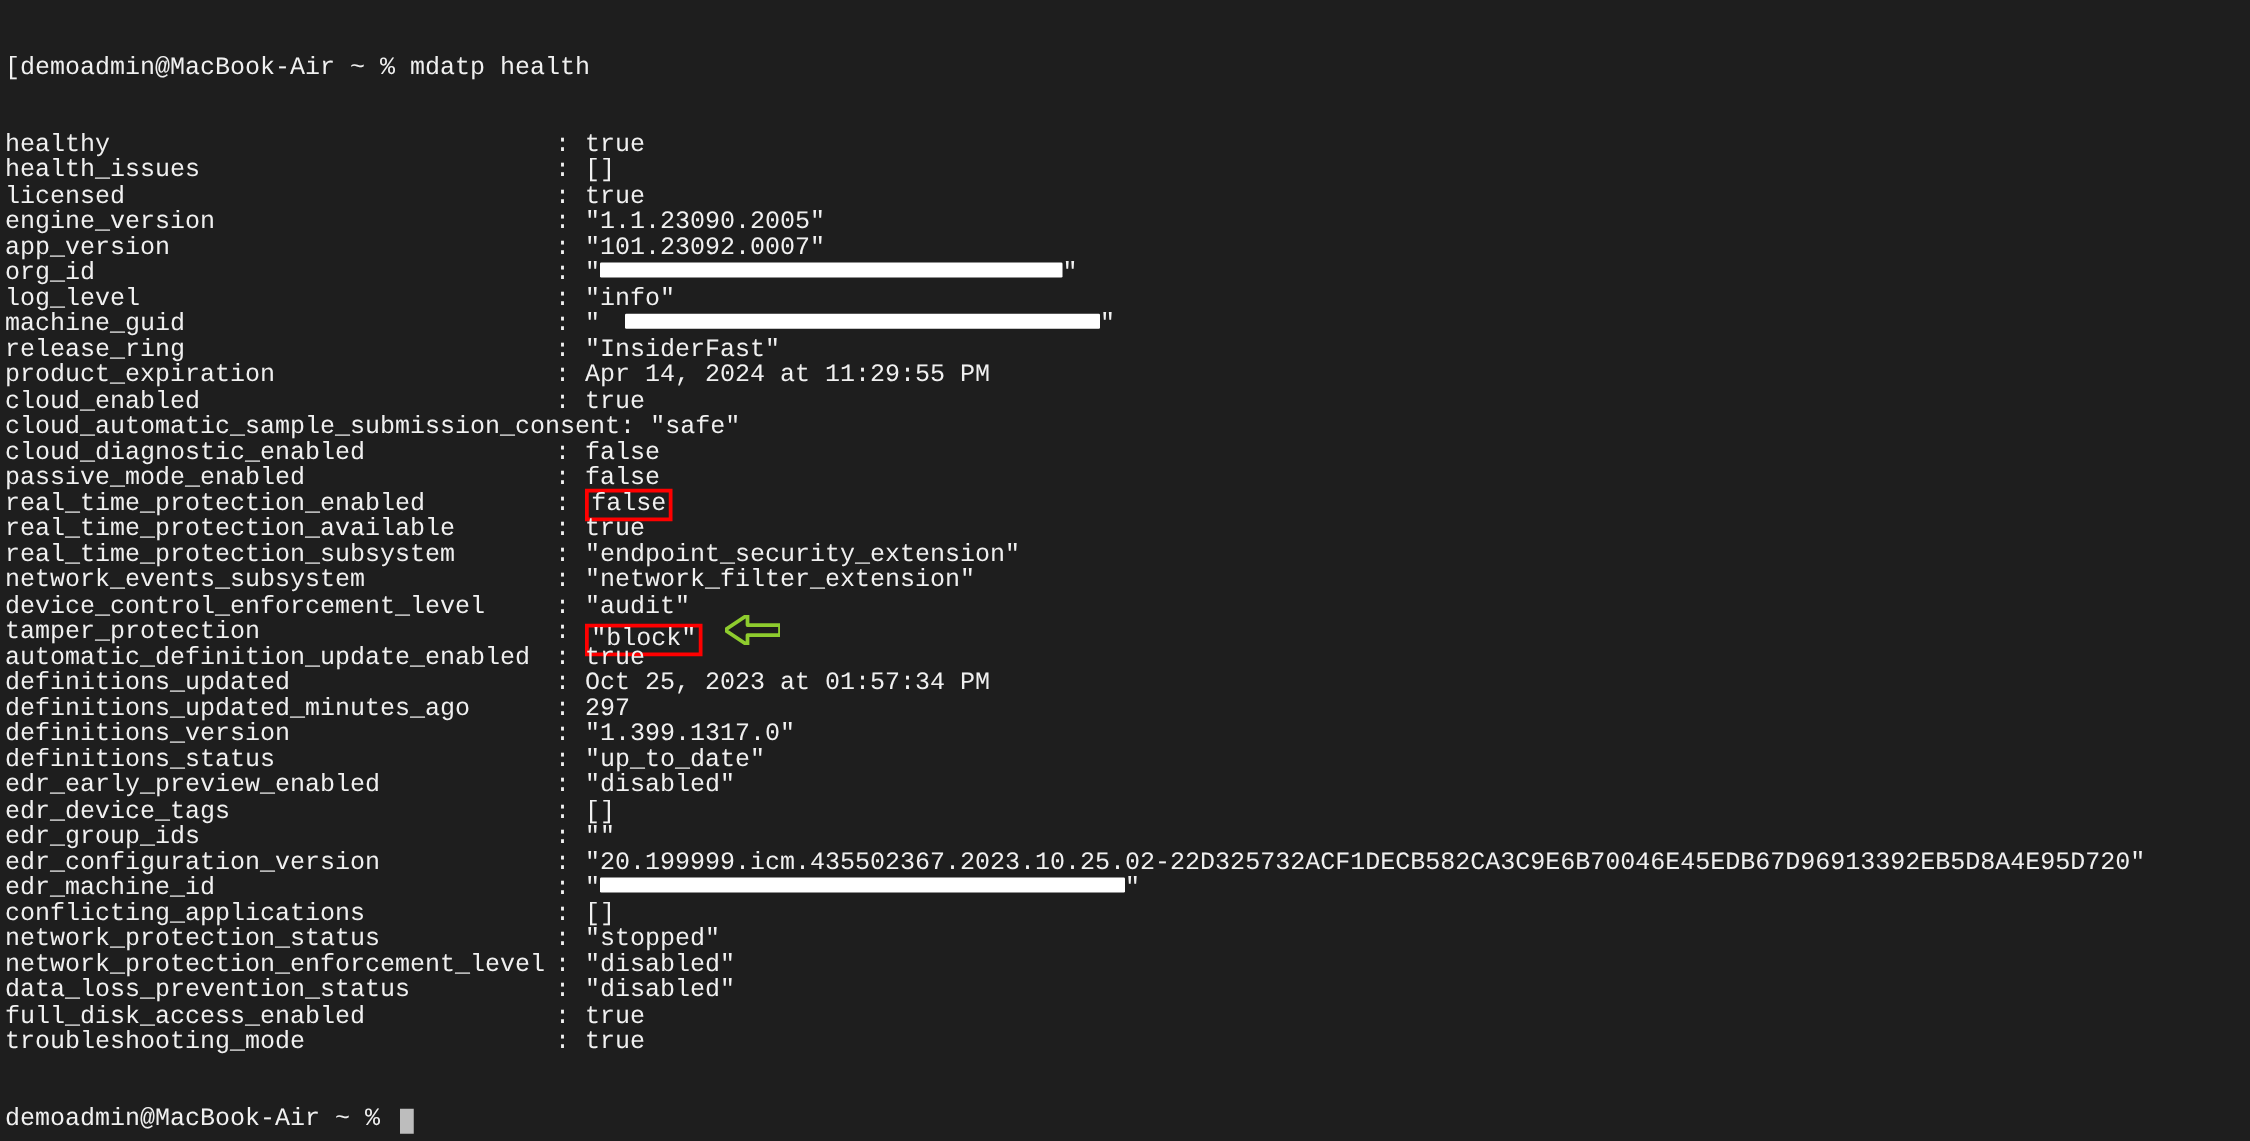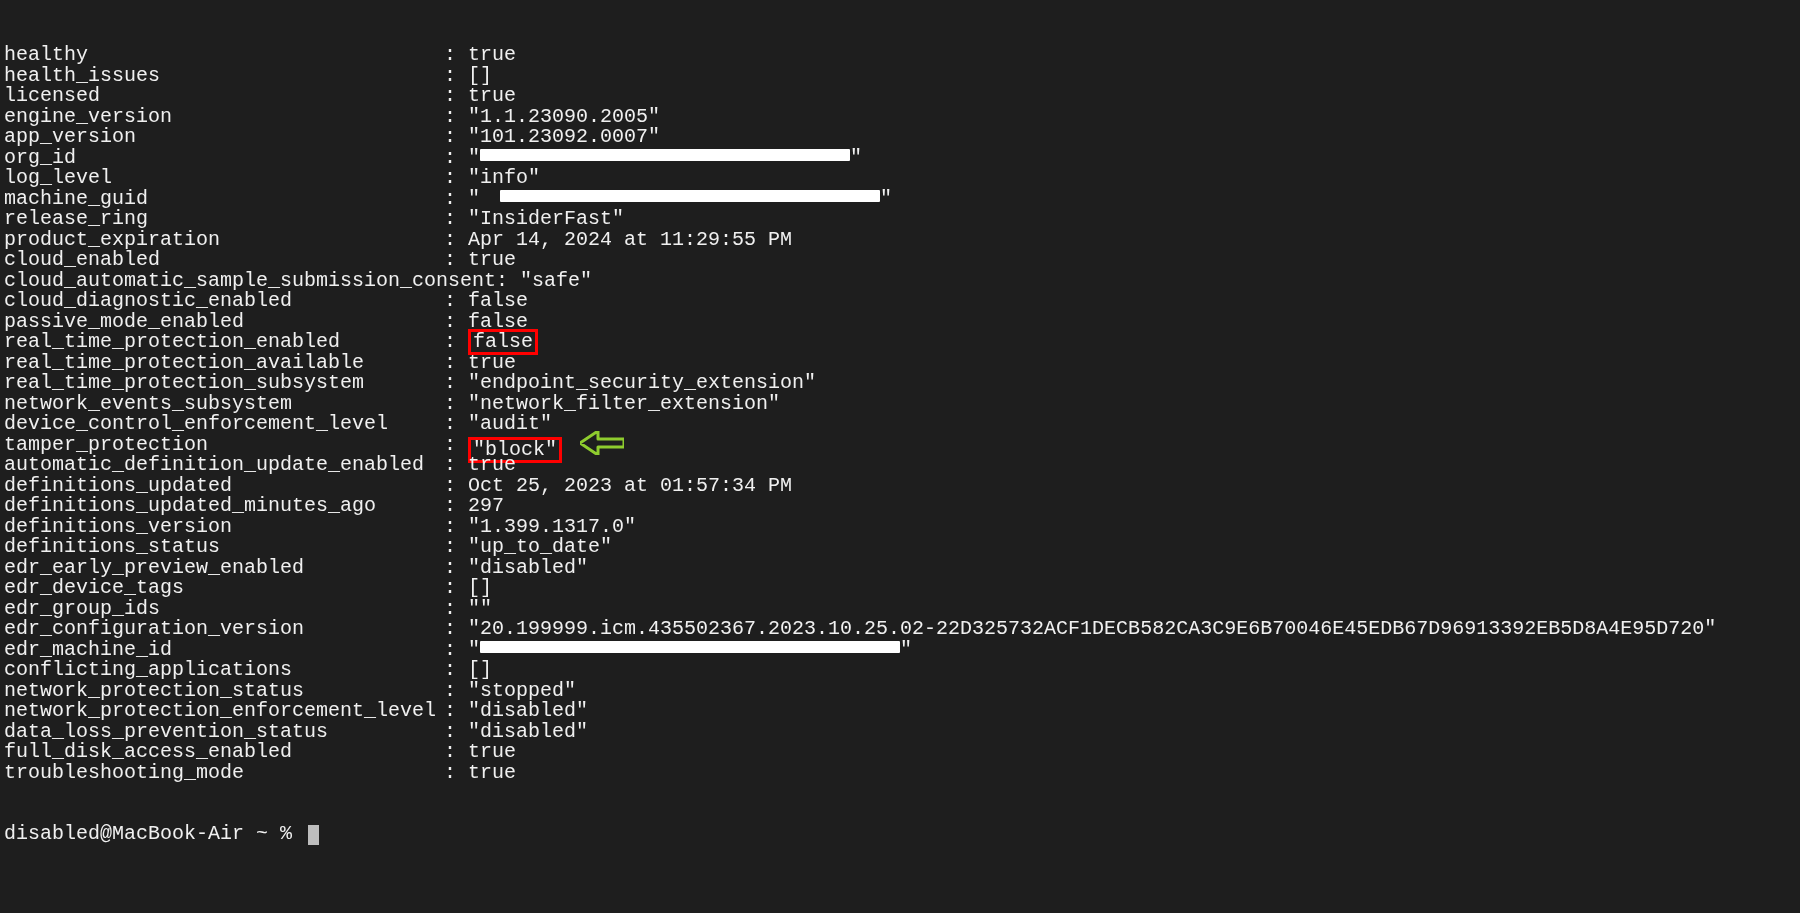--- a/index.html
+++ b/index.html
@@ -68,17 +68,18 @@
     margin-left:4px;
   }
   .prompt-row{
     height:20.5px;
   }
 </style>
 </head>
 <body>
 
 <div class="terminal">
+  <div class="prompt-row">[demoadmin@MacBook-Air ~ % mdatp health</div>
   <div id="rows-container"><div class="row"><span class="key">healthy</span><span class="colon">: </span><span class="val">true</span></div><div class="row"><span class="key">health_issues</span><span class="colon">: </span><span class="val">[]</span></div><div class="row"><span class="key">licensed</span><span class="colon">: </span><span class="val">true</span></div><div class="row"><span class="key">engine_version</span><span class="colon">: </span><span class="val">"1.1.23090.2005"</span></div><div class="row"><span class="key">app_version</span><span class="colon">: </span><span class="val">"101.23092.0007"</span></div><div class="row"><span class="key">org_id</span><span class="colon">: </span><span class="val"><span>"</span><span class="redacted" style="width: 370px;"></span><span>"</span></span></div><div class="row"><span class="key">log_level</span><span class="colon">: </span><span class="val">"info"</span></div><div class="row"><span class="key">machine_guid</span><span class="colon">: </span><span class="val"><span>"</span><span style="display: inline-block; width: 20px;"></span><span class="redacted" style="width: 380px;"></span><span>"</span></span></div><div class="row"><span class="key">release_ring</span><span class="colon">: </span><span class="val">"InsiderFast"</span></div><div class="row"><span class="key">product_expiration</span><span class="colon">: </span><span class="val">Apr 14, 2024 at 11:29:55 PM</span></div><div class="row"><span class="key">cloud_enabled</span><span class="colon">: </span><span class="val">true</span></div><div class="row"><span class="key">cloud_automatic_sample_submission_consent</span><span class="colon">: </span><span class="val">"safe"</span></div><div class="row"><span class="key">cloud_diagnostic_enabled</span><span class="colon">: </span><span class="val">false</span></div><div class="row"><span class="key">passive_mode_enabled</span><span class="colon">: </span><span class="val">false</span></div><div class="row"><span class="key">real_time_protection_enabled</span><span class="colon">: </span><span class="val"><span class="highlight-red">false</span></span></div><div class="row"><span class="key">real_time_protection_available</span><span class="colon">: </span><span class="val">true</span></div><div class="row"><span class="key">real_time_protection_subsystem</span><span class="colon">: </span><span class="val">"endpoint_security_extension"</span></div><div class="row"><span class="key">network_events_subsystem</span><span class="colon">: </span><span class="val">"network_filter_extension"</span></div><div class="row"><span class="key">device_control_enforcement_level</span><span class="colon">: </span><span class="val">"audit"</span></div><div class="row"><span class="key">tamper_protection</span><span class="colon">: </span><span class="val"><span class="highlight-red">"block"</span><span class="arrow"><svg width="44" height="24" viewBox="0 0 44 24">
               <path d="M44 8 L18 8 L18 0 L0 12 L18 24 L18 16 L44 16 Z" fill="none" stroke="#8ecc2e" stroke-width="3" stroke-linejoin="round"></path>
             </svg></span></span></div><div class="row"><span class="key">automatic_definition_update_enabled</span><span class="colon">: </span><span class="val">true</span></div><div class="row"><span class="key">definitions_updated</span><span class="colon">: </span><span class="val">Oct 25, 2023 at 01:57:34 PM</span></div><div class="row"><span class="key">definitions_updated_minutes_ago</span><span class="colon">: </span><span class="val">297</span></div><div class="row"><span class="key">definitions_version</span><span class="colon">: </span><span class="val">"1.399.1317.0"</span></div><div class="row"><span class="key">definitions_status</span><span class="colon">: </span><span class="val">"up_to_date"</span></div><div class="row"><span class="key">edr_early_preview_enabled</span><span class="colon">: </span><span class="val">"disabled"</span></div><div class="row"><span class="key">edr_device_tags</span><span class="colon">: </span><span class="val">[]</span></div><div class="row"><span class="key">edr_group_ids</span><span class="colon">: </span><span class="val">""</span></div><div class="row"><span class="key">edr_configuration_version</span><span class="colon">: </span><span class="val">"20.199999.icm.435502367.2023.10.25.02-22D325732ACF1DECB582CA3C9E6B70046E45EDB67D96913392EB5D8A4E95D720"</span></div><div class="row"><span class="key">edr_machine_id</span><span class="colon">: </span><span class="val"><span>"</span><span class="redacted" style="width: 420px;"></span><span>"</span></span></div><div class="row"><span class="key">conflicting_applications</span><span class="colon">: </span><span class="val">[]</span></div><div class="row"><span class="key">network_protection_status</span><span class="colon">: </span><span class="val">"stopped"</span></div><div class="row"><span class="key">network_protection_enforcement_level</span><span class="colon">: </span><span class="val">"disabled"</span></div><div class="row"><span class="key">data_loss_prevention_status</span><span class="colon">: </span><span class="val">"disabled"</span></div><div class="row"><span class="key">full_disk_access_enabled</span><span class="colon">: </span><span class="val">true</span></div><div class="row"><span class="key">troubleshooting_mode</span><span class="colon">: </span><span class="val">true</span></div></div>
-  <div class="prompt-row"><span>disabled@MacBook-Air ~ % </span><span class="cursor"></span></div>
+  <div class="prompt-row"><span>demoadmin@MacBook-Air ~ % </span><span class="cursor"></span></div>
 </div>
 
 </body></html>

